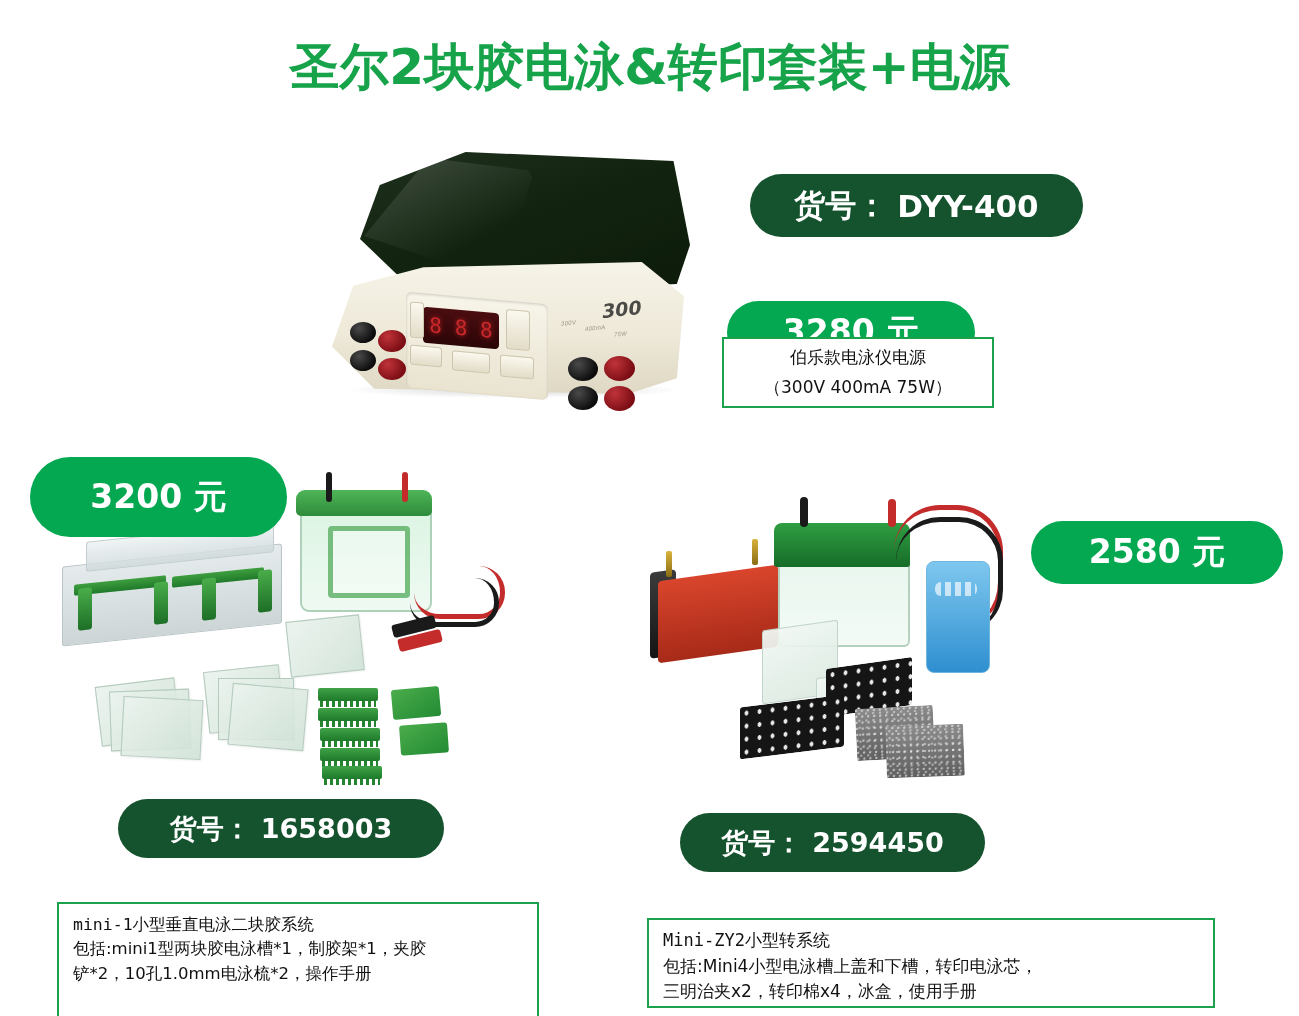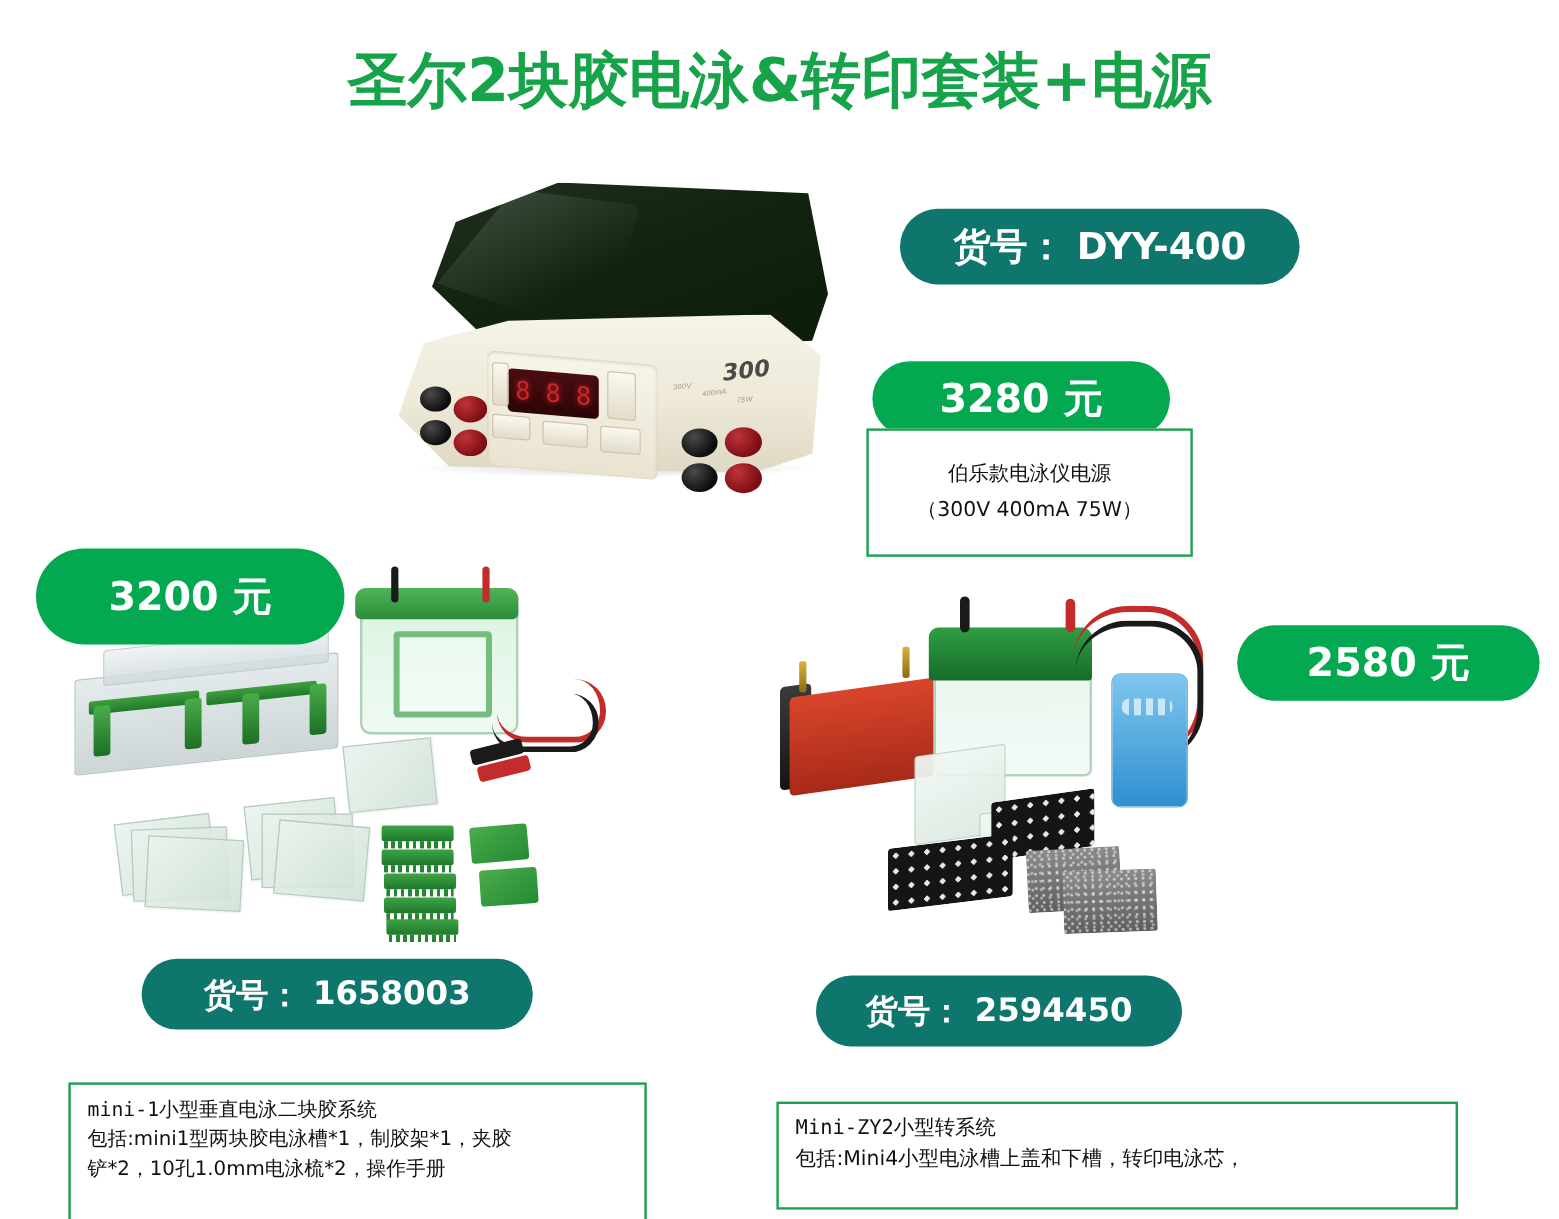--- a/index.html
+++ b/index.html
@@ -24,21 +24,21 @@
 
   
   .pill{
     position:absolute;
     display:flex;align-items:center;justify-content:center;
     color:#ffffff;font-weight:bold;
     border-radius:999px;
     white-space:nowrap;
     font-family:"DejaVu Sans","Liberation Sans",sans-serif;
   }
-  .pill-yellow{background:#0f766e;}
+  .pill-yellow{background:#14532d;}
   .pill-green{background:#04A851;margin-top:40px;}
 
   #pill-dyy{left:750px;top:174px;width:333px;height:63px;font-size:31px;}
   #pill-3280{left:727px;top:261px;width:248px;height:63px;font-size:33px;}
   #pill-3200{left:30px;top:417px;width:257px;height:80px;font-size:33px;}
   #pill-2580{left:1031px;top:481px;width:252px;height:63px;font-size:33px;}
   #pill-1658003{left:118px;top:799px;width:326px;height:59px;font-size:27px;}
   #pill-1703930{left:680px;top:813px;width:305px;height:59px;font-size:27px;}
 
   .pill .label{margin-right:10px;}
@@ -46,23 +46,23 @@
   
   .specbox{
     position:absolute;
     border:2px solid #1CA24C;
     background:#ffffff;
     box-sizing:border-box;
     color:#111111;
     font-family:"DejaVu Sans","Liberation Sans",sans-serif;
   }
   #box-power{
-    left:722px;top:337px;width:272px;height:107px;
+    left:722px;top:337px;width:272px;height:71px;
     display:flex;flex-direction:column;align-items:center;justify-content:center;
-    font-size:17px;line-height:1.75;margin-top:20px;
+    font-size:17px;line-height:1.75;
   }
   #box-left{
     left:57px;top:884px;width:482px;height:118px;
     padding:9px 10px 0 14px;
     font-size:16.5px;line-height:1.48;margin-top:18px;
   }
   #box-right{
     left:647px;top:918px;width:568px;height:90px;
     padding:8px 10px 0 14px;
     font-size:17px;line-height:1.5;
@@ -389,15 +389,16 @@
   <div class="pill pill-green" id="pill-2580">2580 元</div>
 
   <div class="pill pill-yellow" id="pill-1703930">
     <span class="label">货号：</span>
     <span>2594450</span>
   </div>
 
   <div class="specbox" id="box-right">
     <div class="mono">Mini-ZY2小型转系统</div>
     <div>包括:Mini4小型电泳槽上盖和下槽，转印电泳芯，</div>
+    <div>三明治夹x2，转印棉x4，冰盒，使用手册</div>
   </div>
 
 </div>
 
 </body></html>

